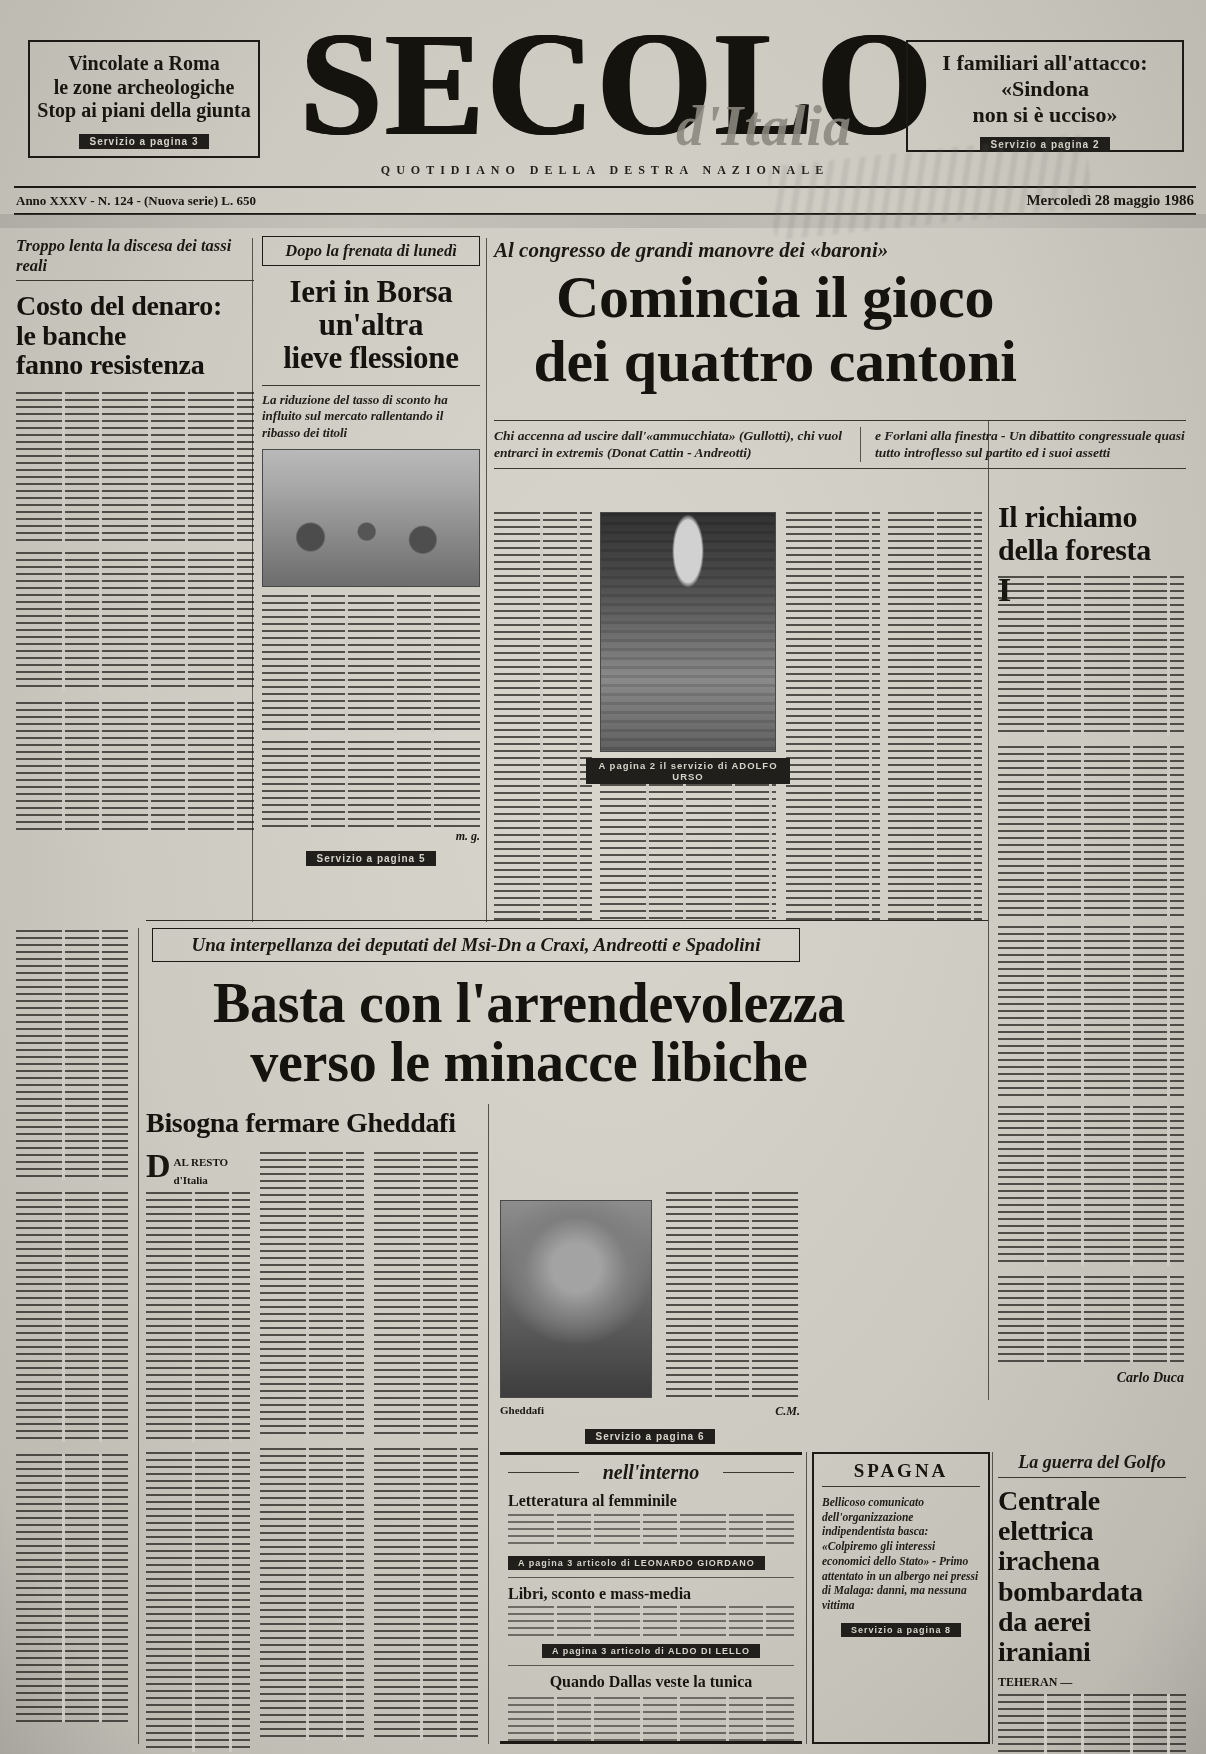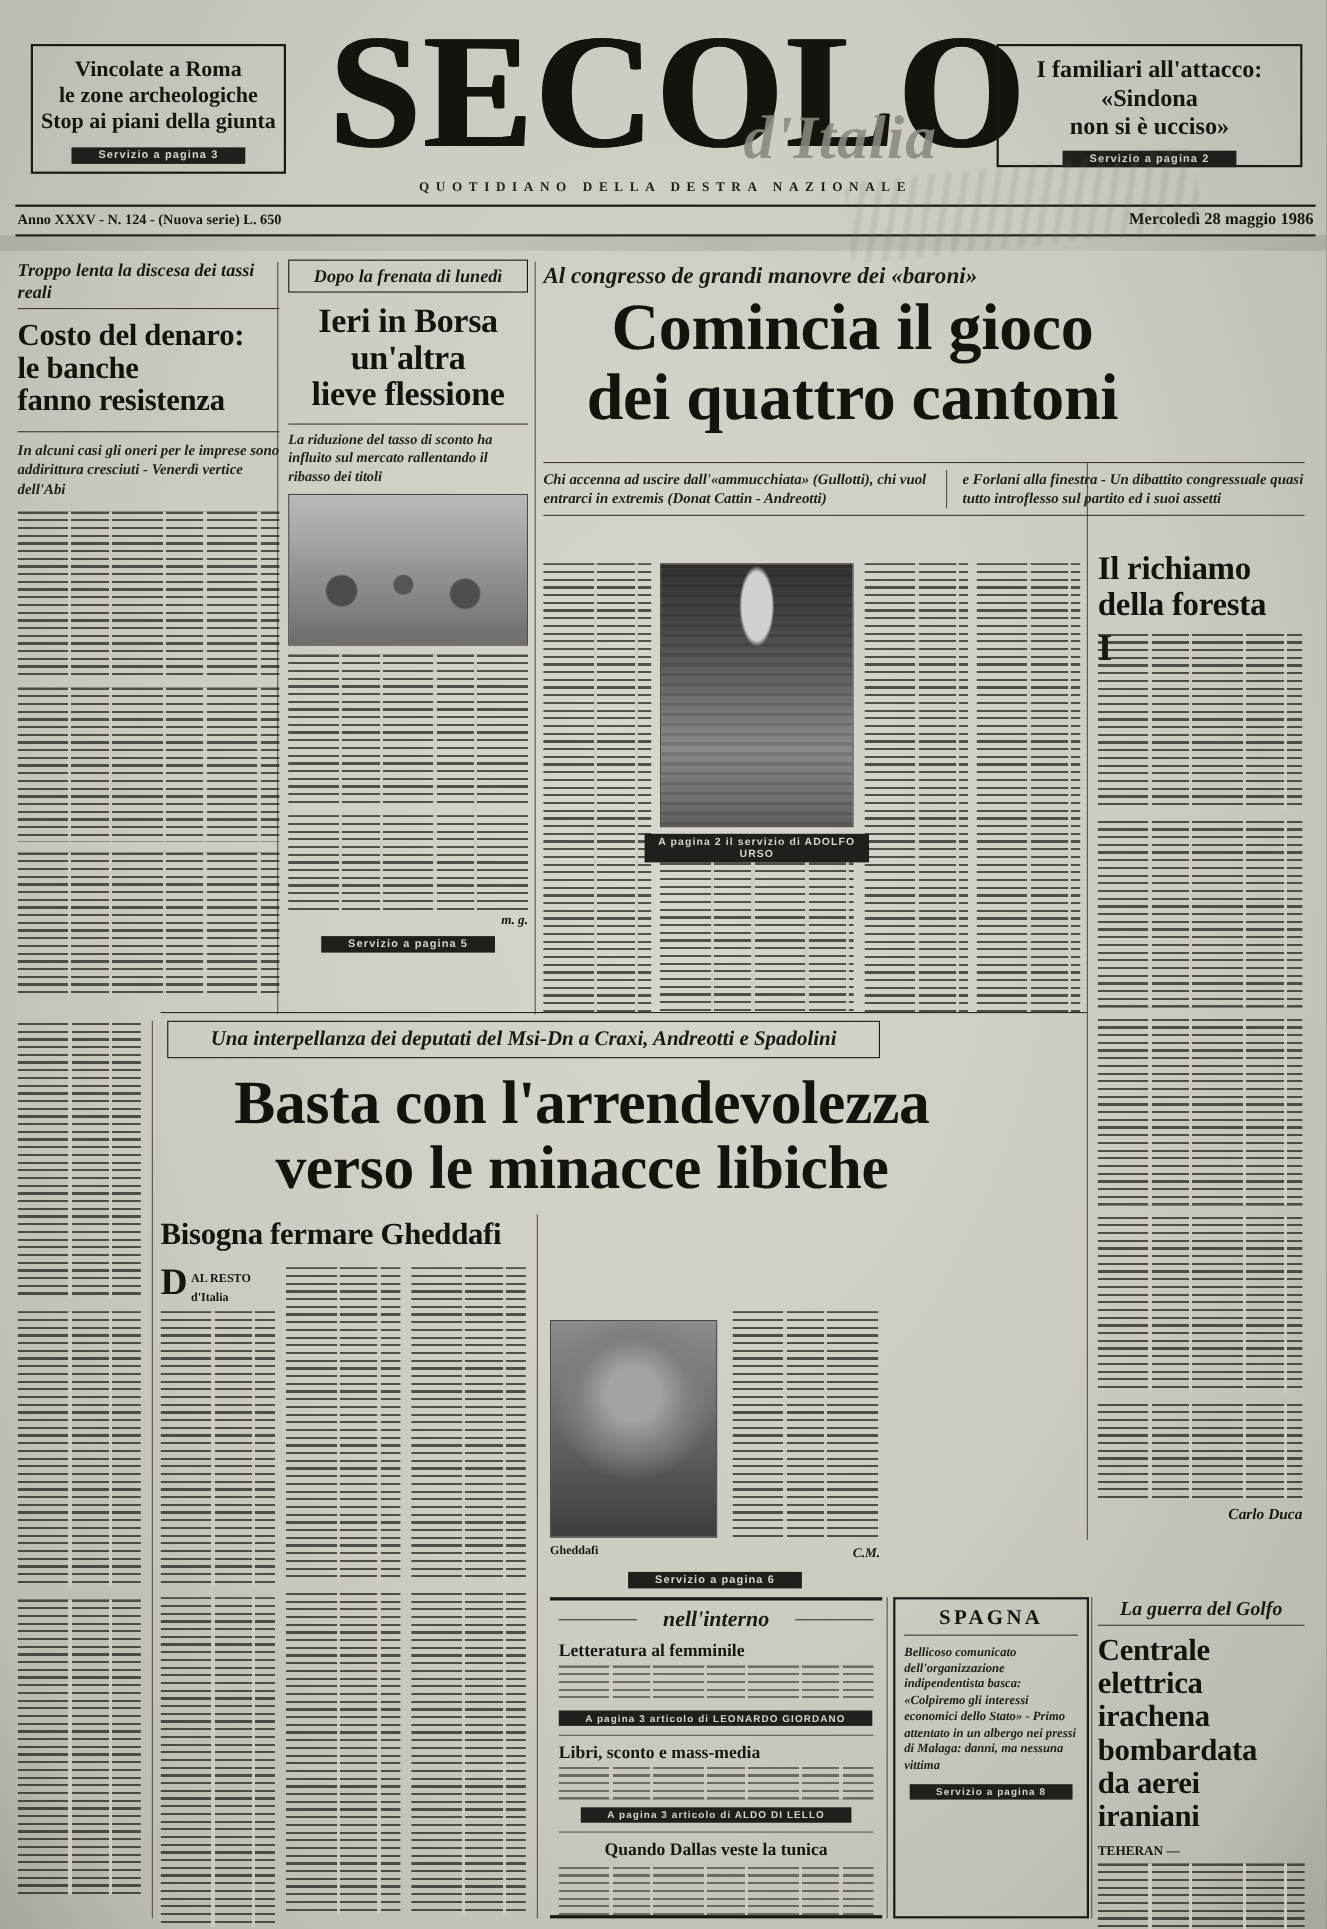--- a/index.html
+++ b/index.html
@@ -8,21 +8,21 @@
     background:
       radial-gradient(ellipse at 50% 42%, #d9d6ce 0%, #cdcac2 55%, #bdbab2 88%, #a8a59e 100%);
     font-family:"Liberation Serif", serif;color:#17160f;
   }
   .abs{position:absolute;}
   .pre{white-space:pre-line;}
   .hl{font-weight:bold;color:#14130e;line-height:1.06;letter-spacing:-0.3px;}
   .kick{font-style:italic;font-weight:bold;color:#1a1912;}
   .deck{font-style:italic;font-weight:bold;font-size:13.5px;line-height:1.28;color:#21201a;}
   .svc{display:inline-block;background:#201f1b;color:#d6d3ca;font-size:10px;font-weight:bold;
-       letter-spacing:1px;padding:2px 24px;font-family:"Liberation Sans",sans-serif;}
+       letter-spacing:1px;padding:2px 10px;font-family:"Liberation Sans",sans-serif;}
   .ftx{
     background-image:
       repeating-linear-gradient(90deg, rgba(207,204,196,0) 0 46px, rgba(207,204,196,.95) 46px 49px,
         rgba(207,204,196,0) 49px 83px, rgba(207,204,196,.95) 83px 86px),
       repeating-linear-gradient(180deg, rgba(30,29,24,.72) 0 2px, rgba(30,29,24,0) 2px 7px);
     filter:blur(.2px);
   }
   .ftx.light{opacity:.75;}
   .vrule{width:1px;background:#55534c;}
   .hrule{height:2px;background:#2a2923;}
@@ -75,21 +75,20 @@
   <div class="abs vrule" style="left:138px;top:928px;height:816px;"></div>
   <div class="abs vrule" style="left:488px;top:1104px;height:640px;"></div>
   <div class="abs vrule" style="left:806px;top:1452px;height:292px;"></div>
   <div class="abs vrule" style="left:992px;top:1452px;height:292px;"></div>
 
   <div class="abs" style="left:16px;top:236px;width:238px;">
     <div class="kick" style="font-size:16.5px;border-bottom:1px solid #3a382f;padding-bottom:4px;">Troppo lenta la discesa dei tassi reali</div>
     <div class="hl pre" style="font-size:28px;margin-top:10px;">Costo del denaro:
 le banche
 fanno resistenza</div>
-    <div class="deck" style="margin-top:12px;border-top:1px solid #3a382f;padding-top:8px;">In alcuni casi gli oneri per le imprese sono addirittura cresciuti - Venerdì vertice dell'Abi</div>
     <div class="ftx" style="height:150px;margin-top:12px;"></div>
     <div class="ftx" style="height:140px;margin-top:10px;"></div>
     <div class="ftx" style="height:128px;margin-top:10px;"></div>
   </div>
 
   <div class="abs" style="left:16px;top:930px;width:112px;">
     <div class="ftx" style="height:250px;"></div>
     <div class="ftx" style="height:250px;margin-top:12px;"></div>
     <div class="ftx" style="height:268px;margin-top:12px;"></div>
   </div>

